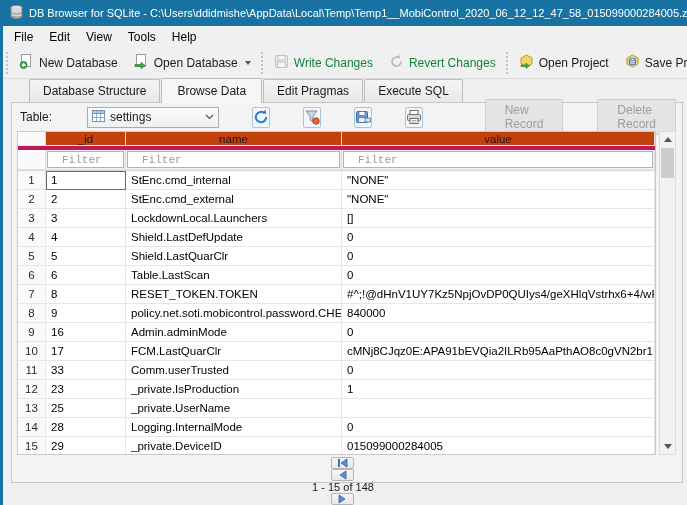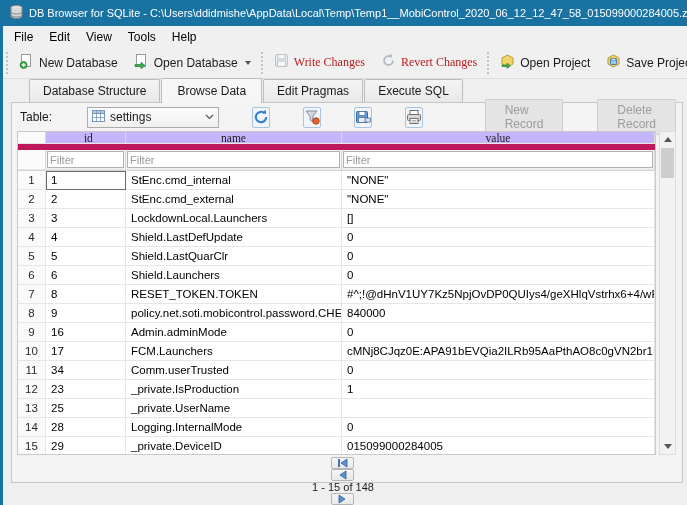--- a/index.html
+++ b/index.html
@@ -25,21 +25,21 @@
   
   .toolbar{
     height:32px; background:#f0f0f0; display:flex; align-items:center;
     border-bottom:1px solid #dcdcdc; padding-left:1px; white-space:nowrap; overflow:hidden;
   }
   .tb-sep{ width:4px; height:22px; border-left:2px dotted #c3c3c3; margin:0 3px 0 2px; }
   .tb-btn{
     display:flex; align-items:center; gap:5px; padding:5px 7px; font-size:12px; color:#1a1a1a;
     border:1px solid transparent; border-radius:2px; cursor:default;
   }
-  .tb-btn.disabled{ color:#b91c1c;font-family:Liberation Serif, serif; }
+  .tb-btn.disabled{ color:#15803d; }
   .tb-caret{ width:0; height:0; border-left:3px solid transparent; border-right:3px solid transparent;
     border-top:4px solid #555; margin-left:2px; }
 
   
   .tabbar{ height:23px; display:flex; align-items:flex-end; padding-left:26px; background:#efefef; }
   .tab{
     font-size:12px; color:#1a1a1a; padding:4px 13px 4px; margin-right:1px;
     background:linear-gradient(#f4f4f4,#e8e8e8); border:1px solid #bcbcbc; border-bottom:none;
     border-radius:2px 2px 0 0; position:relative; cursor:default;
   }
@@ -68,27 +68,27 @@
     font-size:12px; color:#9d9d9d; background:#e4e4e4; border:1px solid #cecece;
     padding:3px 19px; margin-left:6px; border-radius:1px;
   }
 
   
   .grid{
     position:absolute; top:28px; left:5px; width:639px; height:324px;
     background:#fff; border:1px solid #c9c9c9; overflow:hidden; font-size:11.5px;
   }
   .g-row{ display:grid; grid-template-columns:28px 80px 216px 1fr; }
-  .g-head{ height:18px; background:#c4b5fd; border-bottom:6px solid #be185d;font-family:Liberation Serif, serif; }
+  .g-head{ height:18px; background:#c2410c; border-bottom:4px solid #be185d; }
   .g-head .g-cell{ justify-content:center; color:#1a1a1a; border-right:1px solid #d9d9d9; }
   .g-filter{ height:21px; background:#f2f2f2; border-bottom:1px solid #d5d5d5; }
   .g-filter .g-cell{ padding:1px 1px; border-right:1px solid #d9d9d9; }
   .filter-input{
-    width:100%; height:17px; border:1px solid #b2b2b2; font-family:Liberation Sans, sans-serif;
-    font-size:11px; padding:0 2px; color:#333; background:#fff;
+    width:100%; height:17px; border:1px solid #b2b2b2; font-family:Liberation Mono, monospace;
+    font-size:11px; padding:0 14px; color:#333; background:#fff;
   }
   .filter-input::placeholder{ color:#9a9a9a; }
   .g-body .g-row{ height:19px; }
   .g-cell{
     display:flex; align-items:center; padding:0 5px; white-space:nowrap; overflow:hidden;
     border-right:1px solid #e6e6e6; border-bottom:1px solid #e6e6e6; color:#000;
   }
   .g-gutter{ justify-content:center; background:#fafafa; color:#2a2a2a; }
   .focused-cell{ outline:1px solid #6b6b6b; outline-offset:-1px; }
 
@@ -327,21 +327,21 @@
       </div>
           <div class="g-row">
         <div class="g-cell g-gutter">5</div>
         <div class="g-cell">5</div>
         <div class="g-cell">Shield.LastQuarClr</div>
         <div class="g-cell">0</div>
       </div>
           <div class="g-row">
         <div class="g-cell g-gutter">6</div>
         <div class="g-cell">6</div>
-        <div class="g-cell">Shield.Launchers</div>
+        <div class="g-cell">Table.LastScan</div>
         <div class="g-cell">0</div>
       </div>
           <div class="g-row">
         <div class="g-cell g-gutter">7</div>
         <div class="g-cell">8</div>
         <div class="g-cell">RESET_TOKEN.TOKEN</div>
         <div class="g-cell">#^;!@dHnV1UY7Kz5NpjOvDP0QUIys4/geXHlqVstrhx6+4/wF5RDB0C...</div>
       </div>
           <div class="g-row">
         <div class="g-cell g-gutter">8</div>
@@ -351,26 +351,26 @@
       </div>
           <div class="g-row">
         <div class="g-cell g-gutter">9</div>
         <div class="g-cell">16</div>
         <div class="g-cell">Admin.adminMode</div>
         <div class="g-cell">0</div>
       </div>
           <div class="g-row">
         <div class="g-cell g-gutter">10</div>
         <div class="g-cell">17</div>
-        <div class="g-cell">FCM.Launchers</div>
+        <div class="g-cell">FCM.LastQuarClr</div>
         <div class="g-cell">cMNj8CJqz0E:APA91bEVQia2ILRb95AaPthAO8c0gVN2br1F3xKFhSX...</div>
       </div>
           <div class="g-row">
         <div class="g-cell g-gutter">11</div>
-        <div class="g-cell">34</div>
+        <div class="g-cell">33</div>
         <div class="g-cell">Comm.userTrusted</div>
         <div class="g-cell">0</div>
       </div>
           <div class="g-row">
         <div class="g-cell g-gutter">12</div>
         <div class="g-cell">23</div>
         <div class="g-cell">_private.IsProduction</div>
         <div class="g-cell">1</div>
       </div>
           <div class="g-row">

